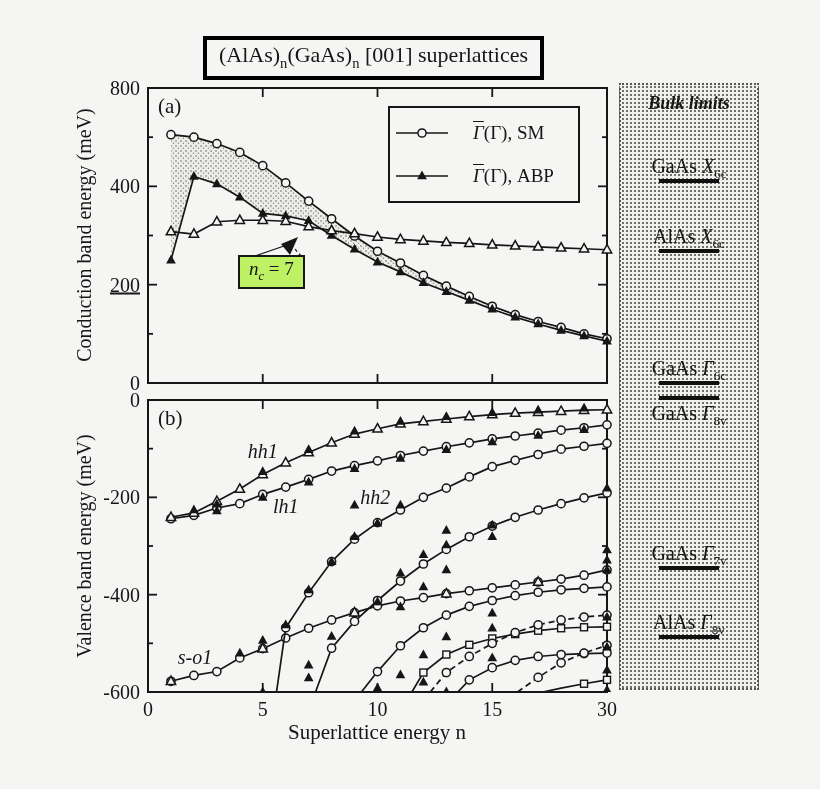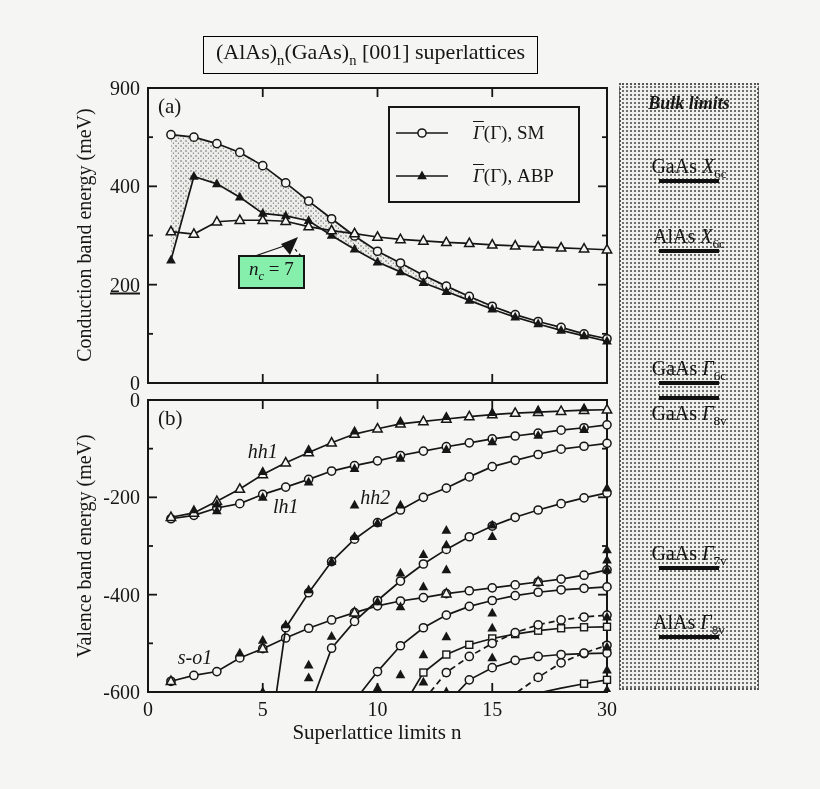--- a/index.html
+++ b/index.html
@@ -3,34 +3,34 @@
 <meta charset="utf-8">
 <style>
   html,body{margin:0;padding:0;background:#dcdcdc;}
   .fig{position:relative;width:820px;height:789px;background:#f5f5f4;overflow:hidden;
        font-family:"Liberation Serif","DejaVu Serif",serif;color:#161616;}
   .abs{position:absolute;}
   svg{display:block;}
   .sub{font-size:0.66em;vertical-align:-0.38em;}
   .it{font-style:italic;}
   .ov{text-decoration:overline;}
-  .title-box{left:203px;top:36px;border:1px solid #000000;padding:2px 12px 4px 12px;
+  .title-box{left:203px;top:36px;border:4px solid #000000;padding:2px 12px 4px 12px;
              font-size:22px;white-space:nowrap;background:#f5f5f4;}
   .panel-letter{font-size:21px;}
   .ylab{font-size:20px;white-space:nowrap;transform:translate(-50%,-50%) rotate(-90deg);}
   .xlab{font-size:21px;transform:translateX(-50%);white-space:nowrap;}
   .tick{position:absolute;font-size:20px;transform:translate(-100%,-50%);white-space:nowrap;}
   .xtick{position:absolute;font-size:20px;transform:translateX(-50%);}
   .legend{left:388px;top:106px;width:192px;height:97px;border:2px solid #161616;
           background:#f5f5f4;display:flex;flex-direction:column;justify-content:space-around;
           padding:3px 4px;box-sizing:border-box;}
   .lrow{display:flex;align-items:center;gap:23px;}
   .llab{font-size:19px;white-space:nowrap;}
   .ann-box{left:238px;top:255px;border:2px solid #161616;padding:1px 9px 3px 9px;
-           font-size:19px;background:#86efac;white-space:nowrap;}
+           font-size:19px;background:#bef264;white-space:nowrap;}
   .curve-label{position:absolute;font-size:20px;font-style:italic;transform:translate(-50%,-50%);white-space:nowrap;}
   .sidebar{left:619px;top:83px;width:140px;height:607px;border:2px dotted #555;box-sizing:border-box;
            background-color:#f0f0ec;
            background-image:radial-gradient(circle,#6b6b6b 0.7px,rgba(0,0,0,0) 0.95px);
            background-size:4px 4px;}
   .sb-title{position:absolute;top:8px;width:100%;text-align:center;font-size:18px;
             font-style:italic;font-weight:bold;}
   .lvl-line{position:absolute;left:50%;transform:translateX(-50%);width:60px;height:4px;background:#111;}
   .lvl-label{position:absolute;width:100%;text-align:center;font-size:20px;white-space:nowrap;}
 </style>
@@ -374,24 +374,24 @@
 
   <div class="abs title-box">
     <span>(AlAs)</span><span class="sub">n</span><span>(GaAs)</span><span class="sub">n</span><span> [001] superlattices</span>
   </div>
 
   <div class="abs panel-letter" style="left:158px;top:94px;">(a)</div>
   <div class="abs panel-letter" style="left:158px;top:406px;">(b)</div>
 
   <div class="abs ylab" style="left:84px;top:235px;">Conduction band energy (meV)</div>
   <div class="abs ylab" style="left:84px;top:546px;">Valence band energy (meV)</div>
-  <div class="abs xlab" style="left:377px;top:720px;">Superlattice limits n</div>
+  <div class="abs xlab" style="left:377px;top:720px;">Superlattice energy n</div>
 
   <div id="tick-layer" class="abs" style="left:0;top:0;width:820px;height:789px;pointer-events:none;">
-      <span class="tick" style="left: 140px; top: 88px;">900</span>
+      <span class="tick" style="left: 140px; top: 88px;">800</span>
       <span class="tick" style="left: 140px; top: 186.333px;">400</span>
       <span class="tick" style="left: 140px; top: 284.667px; text-decoration: underline;">200</span>
       <span class="tick" style="left: 140px; top: 383px;">0</span>
       <span class="tick" style="left: 140px; top: 400px;">0</span>
       <span class="tick" style="left: 140px; top: 497.333px;">-200</span>
       <span class="tick" style="left: 140px; top: 594.667px;">-400</span>
       <span class="tick" style="left: 140px; top: 692px;">-600</span>
       <span class="xtick" style="left: 148px; top: 698px;">0</span>
       <span class="xtick" style="left: 262.75px; top: 698px;">5</span>
       <span class="xtick" style="left: 377.5px; top: 698px;">10</span>

